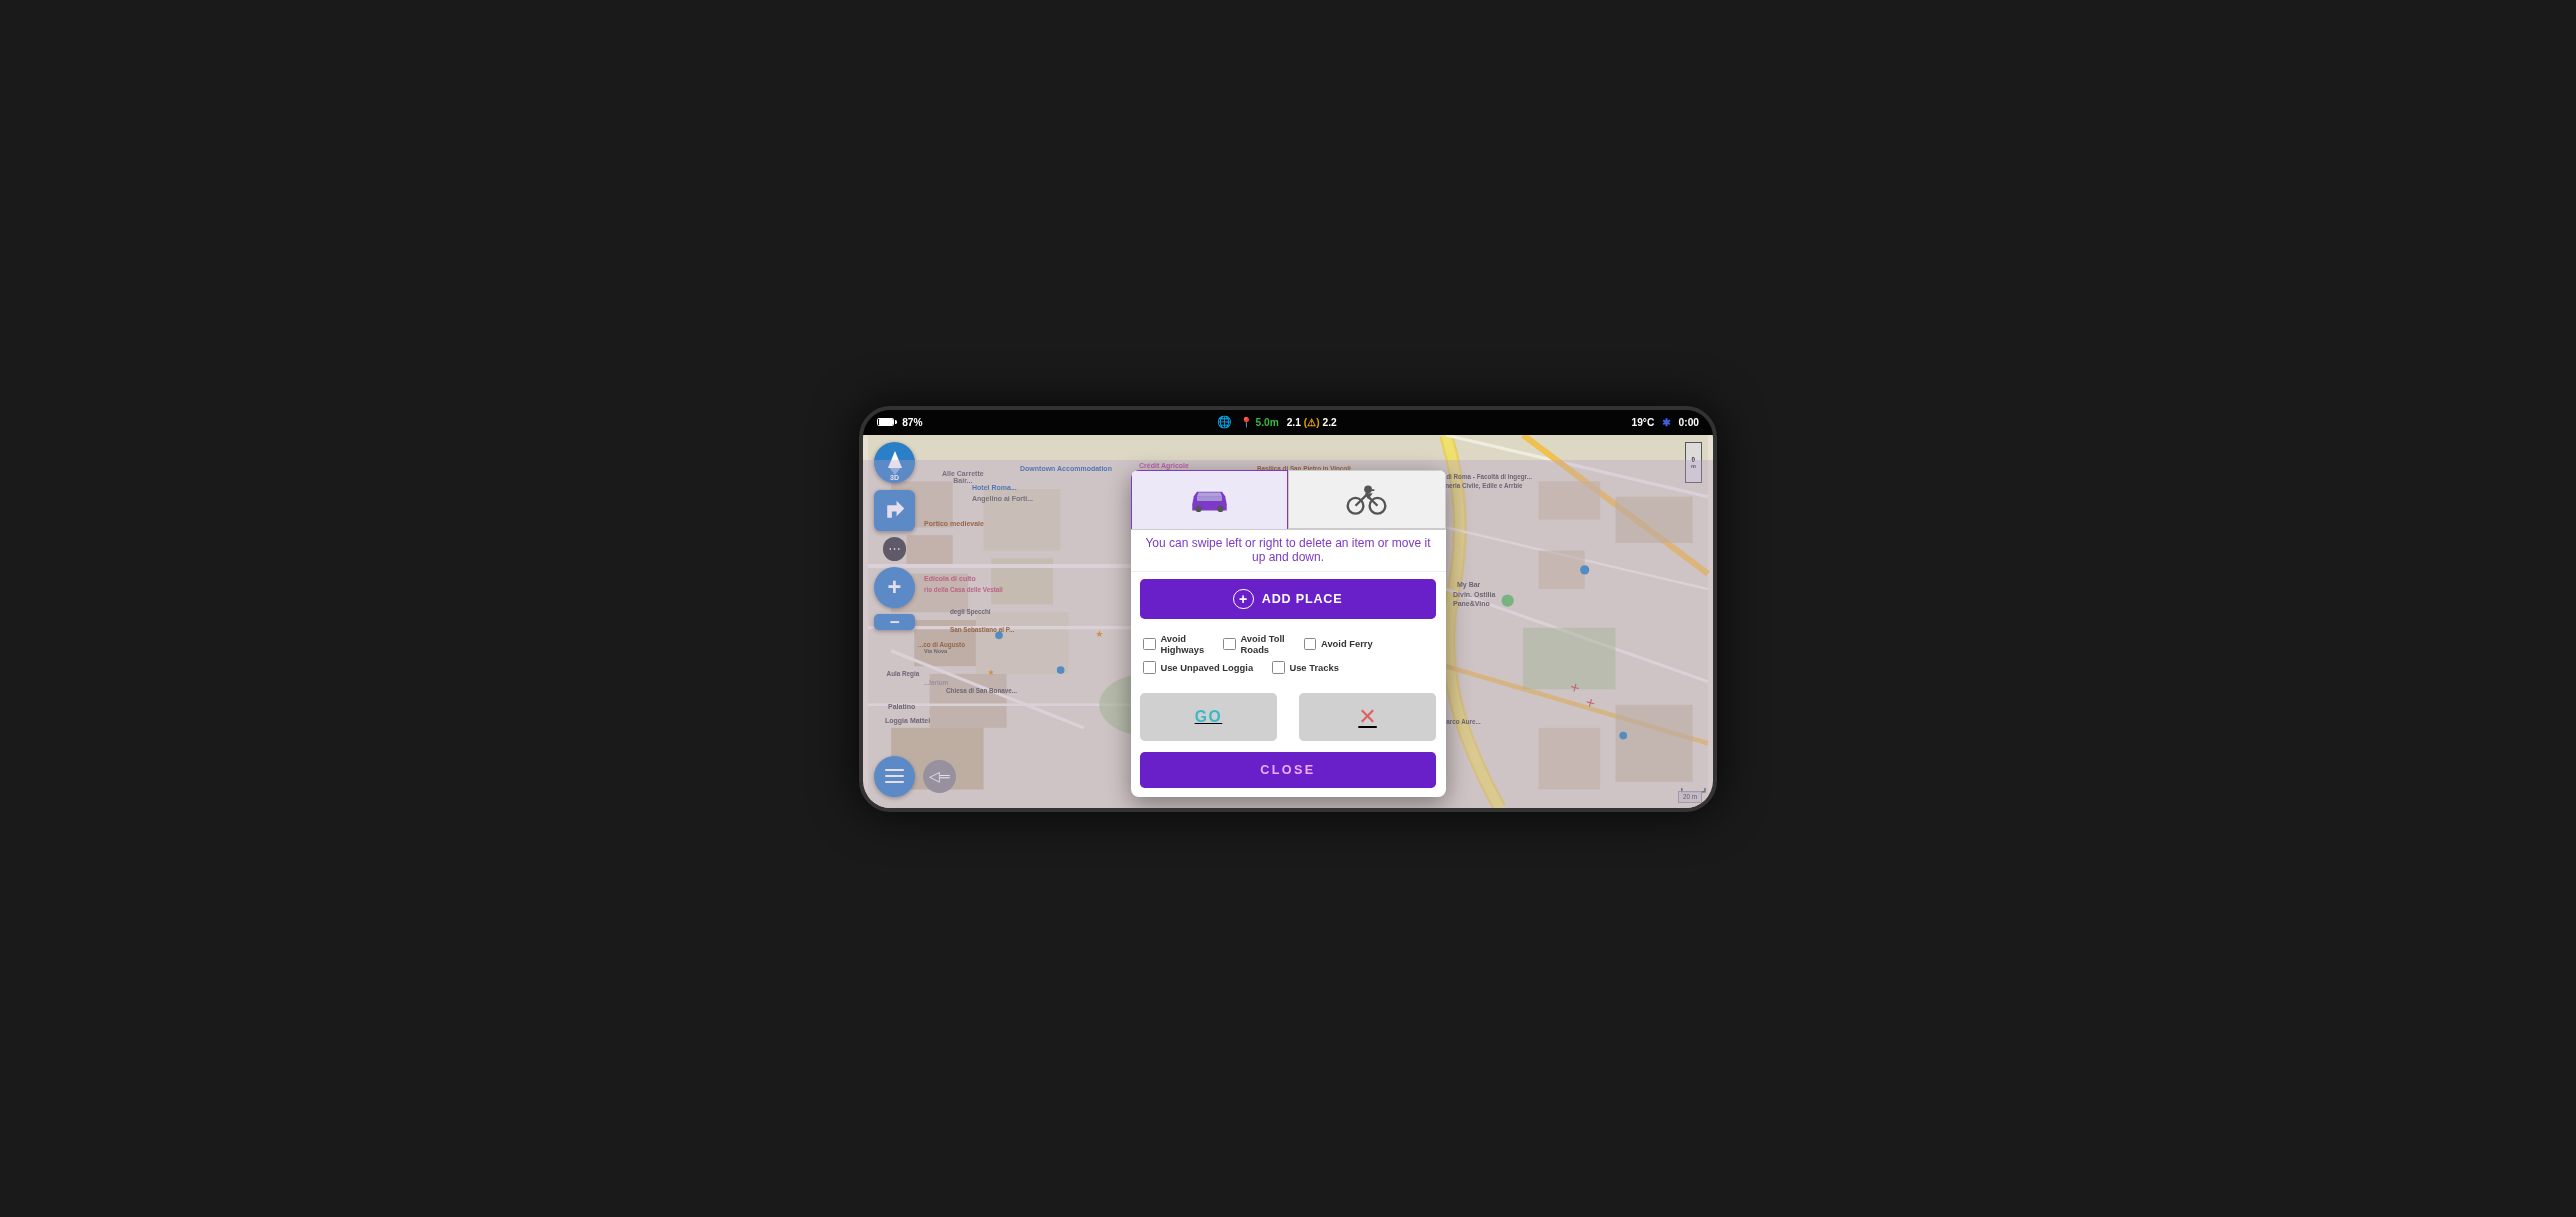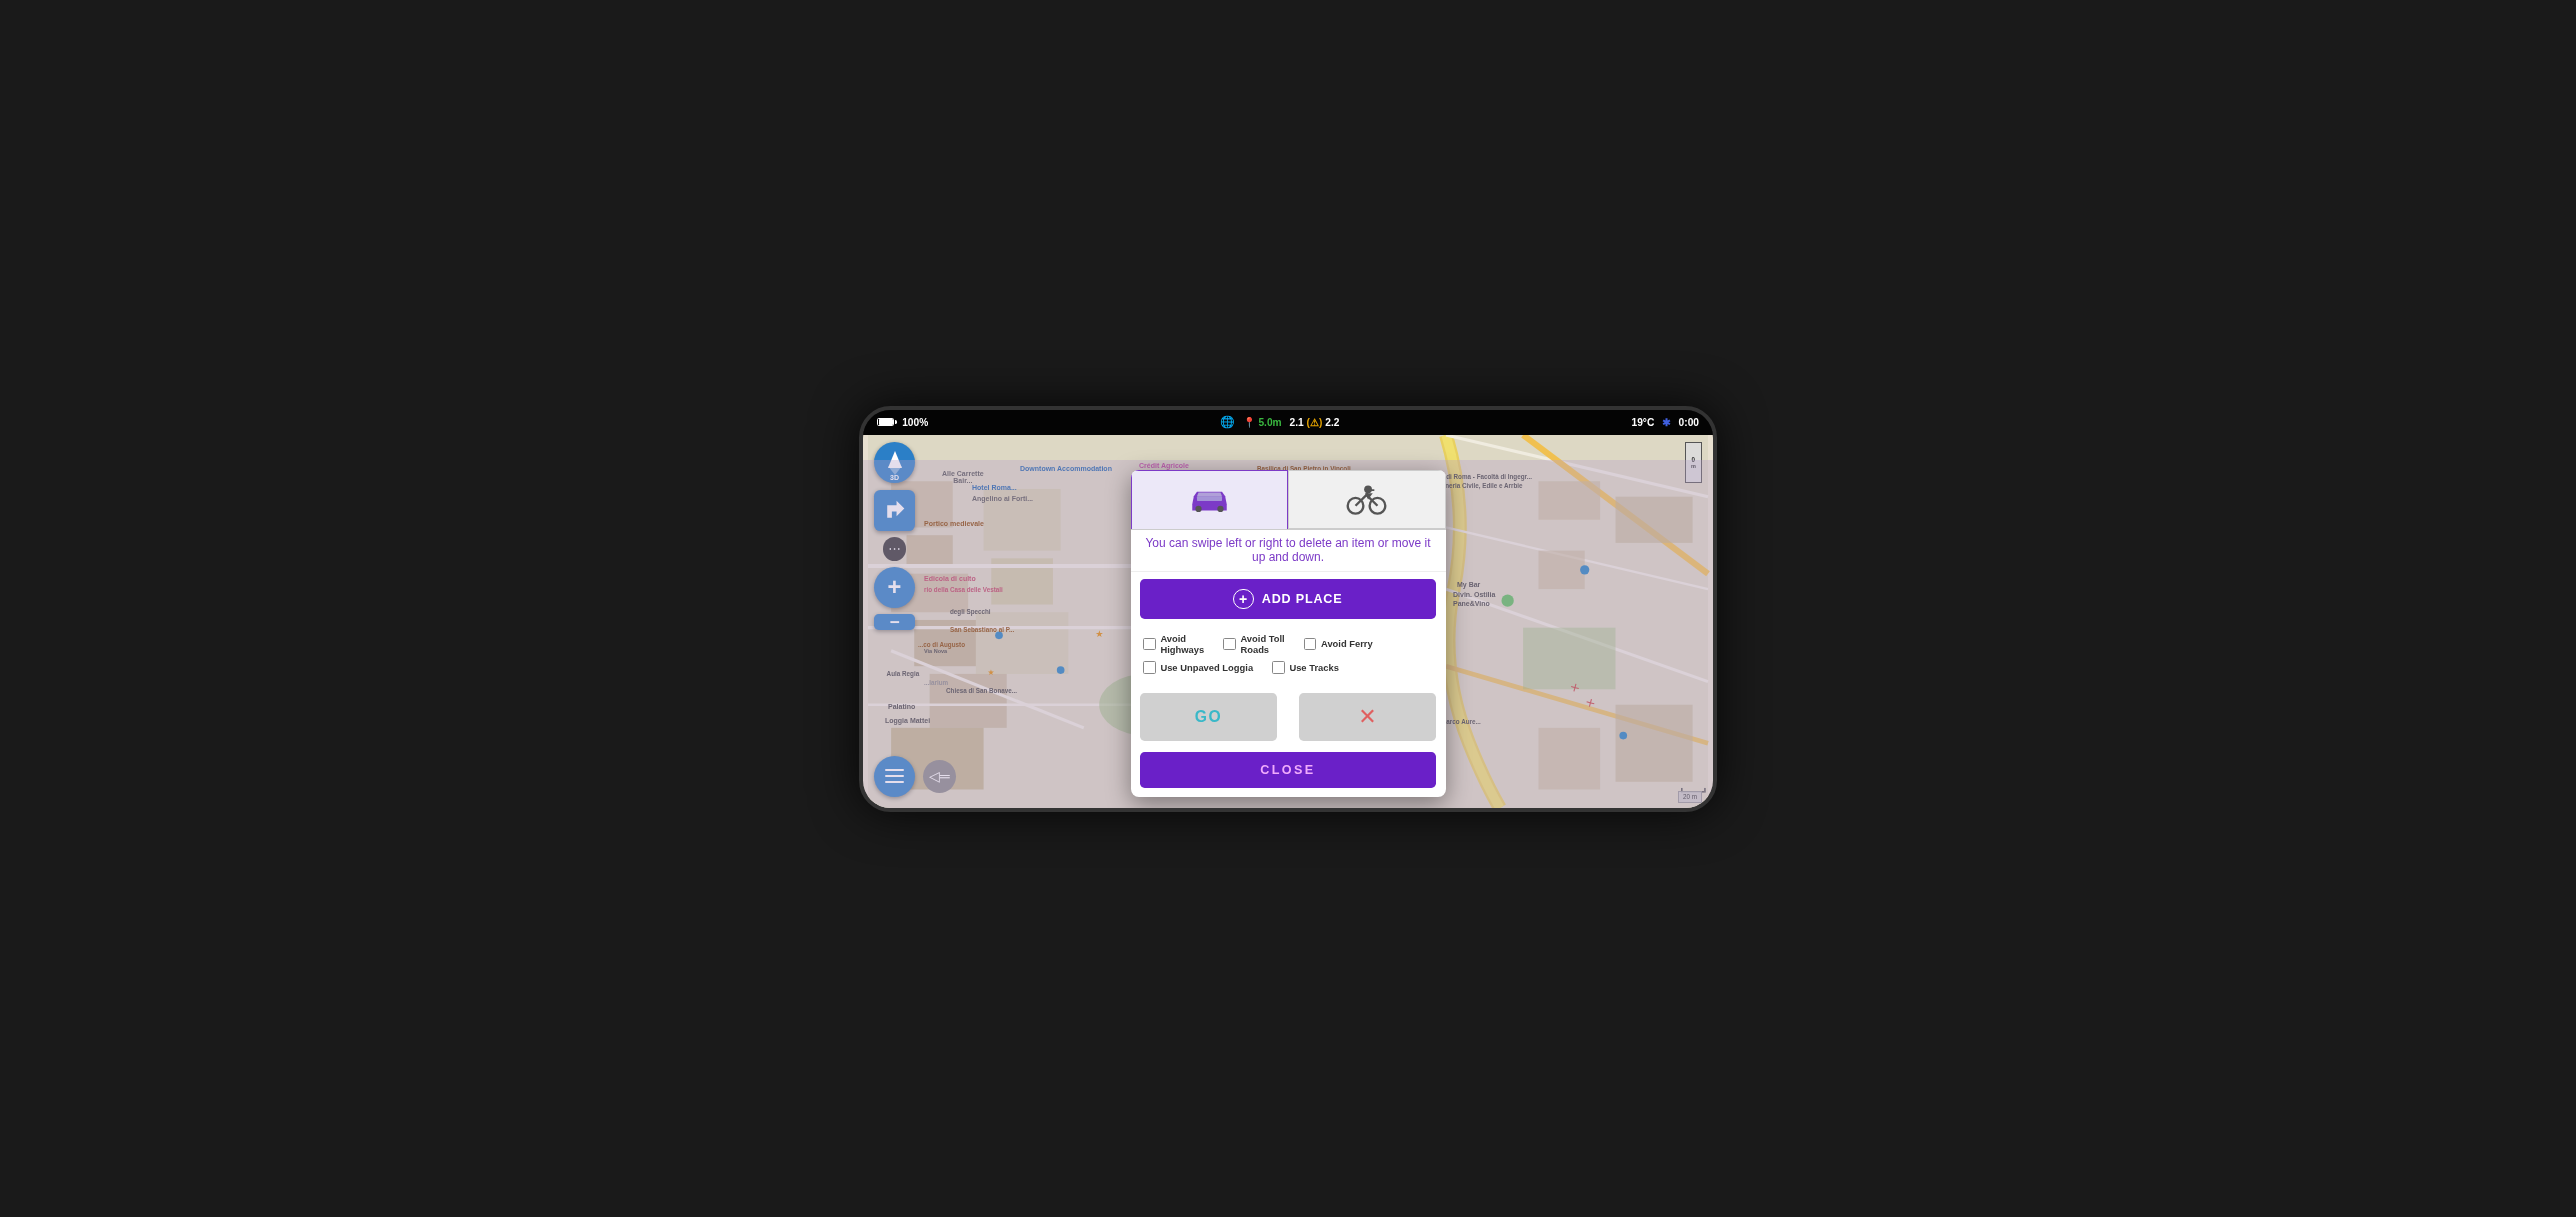--- a/index.html
+++ b/index.html
@@ -369,20 +369,21 @@
       border-radius: 1.6px;
       background: white;
       flex-shrink: 0;
     }
 
     
     .action-row {
       display: flex;
       margin: 6.3px 9.4px;
       gap: 22px;
+      text-decoration: underline;
     }
 
     .go-btn {
       flex: 1;
       background: #d0d0d0;
       border: none;
       border-radius: 4.7px;
       padding: 11px 0;
       font-size: 15.7px;
       font-weight: bold;
@@ -450,21 +451,21 @@
 
 <div class="phone-frame">
 
   <div class="status-bar">
     <div class="status-left">
       <span class="battery-icon">
         <div class="battery-body">
             <div class="battery-fill"></div>
           </div>
       </span>
-      <span>100%</span>
+      <span>87%</span>
     </div>
     <div class="status-center">
       <span style="color:#3ab840;font-size:11.8px;">🌐</span>
       <span style="color:#3ab840;">📍 <span>5.0m</span></span>
       <span>
         <span>2.1</span>
         <span style="color:#e0a000;">(⚠)</span>
         <span>2.2</span>
       </span>
     </div>

